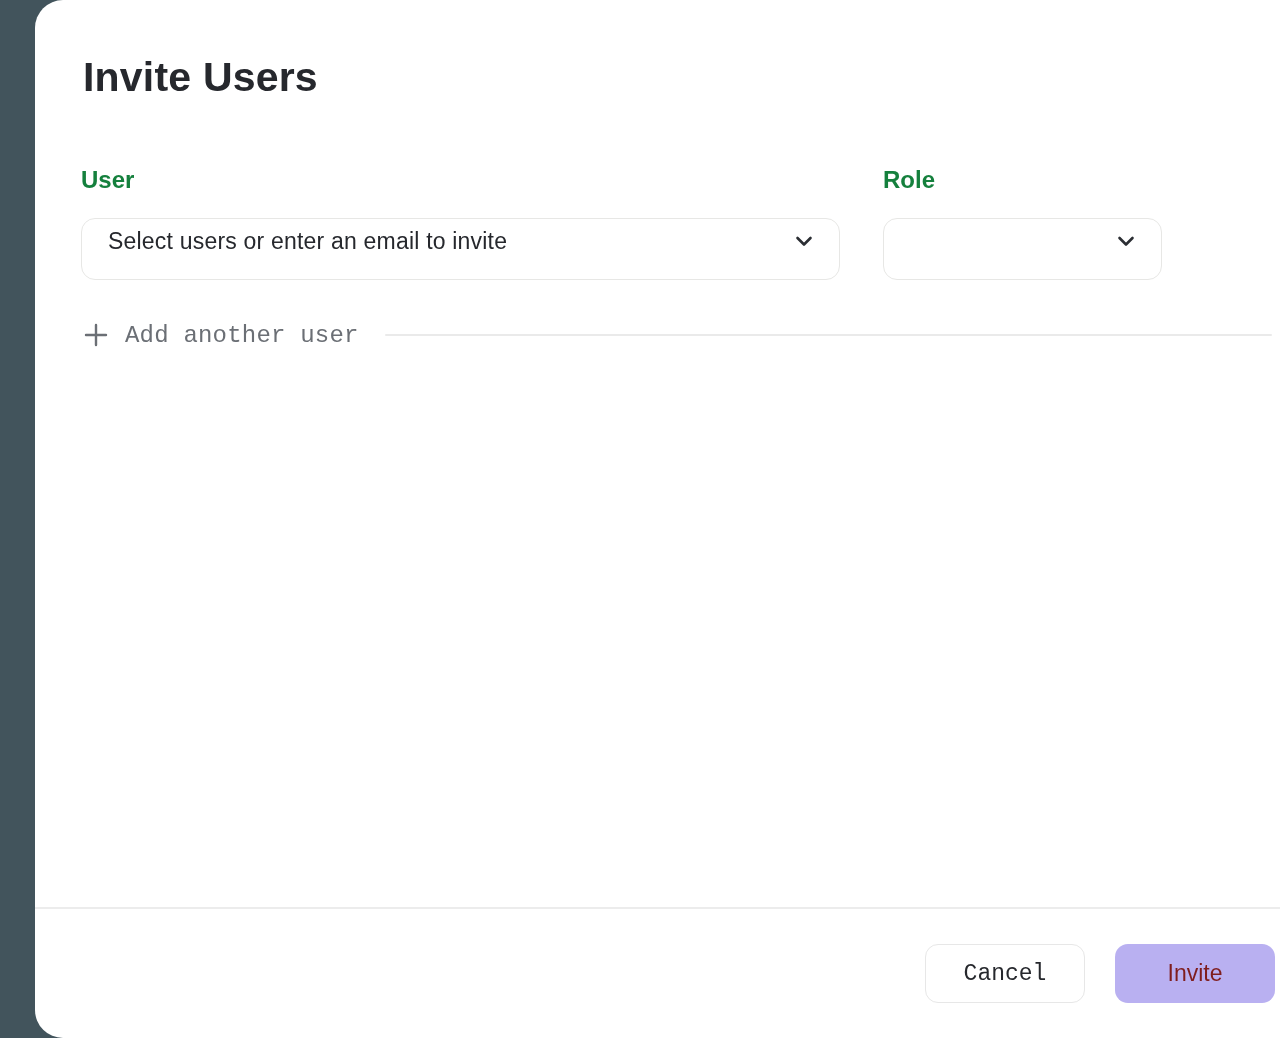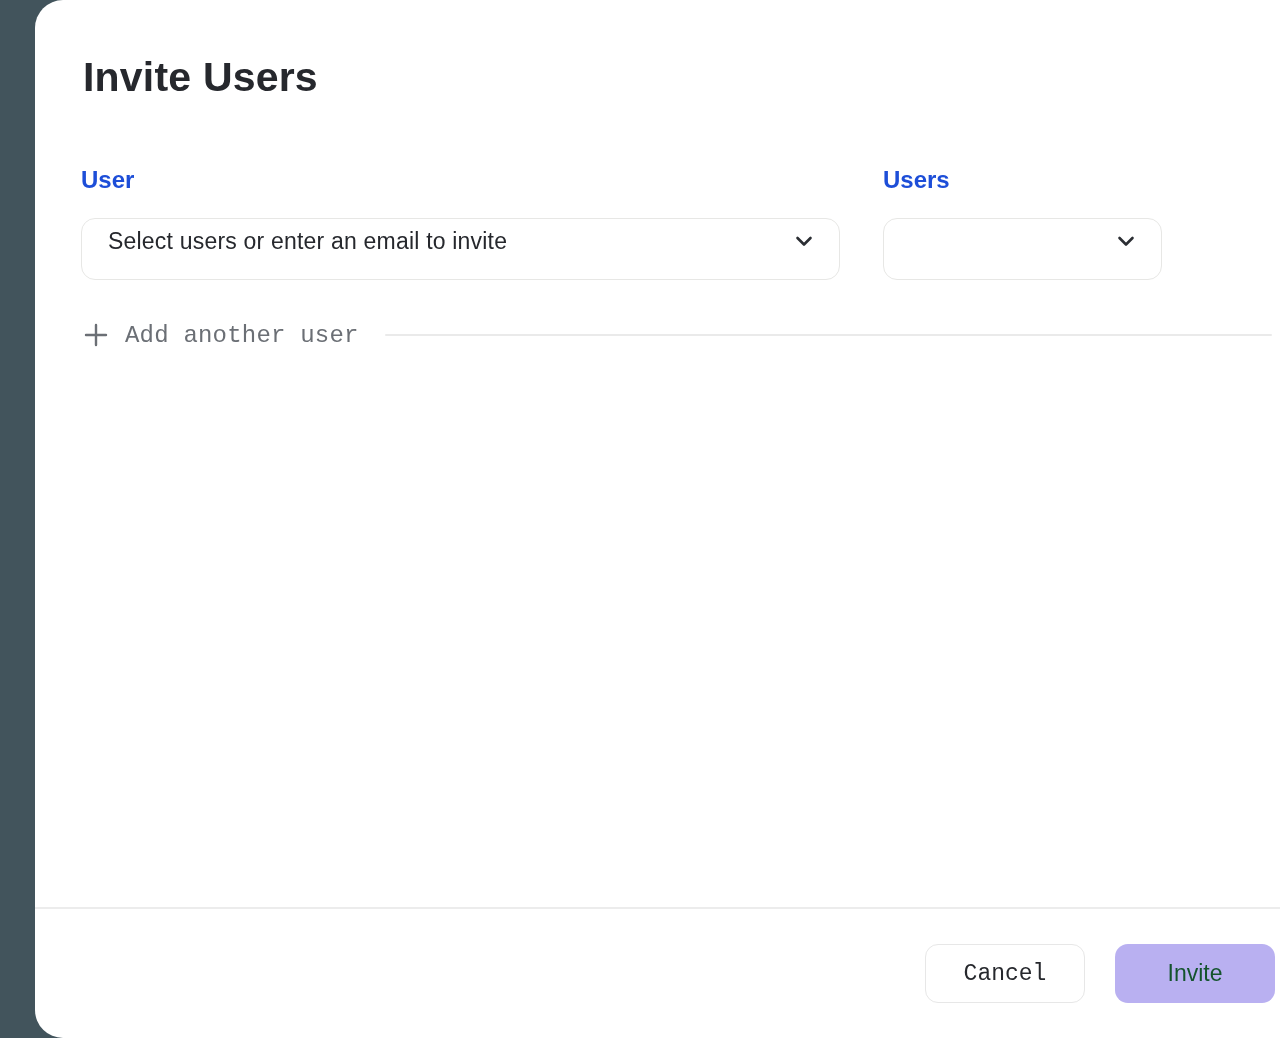--- a/index.html
+++ b/index.html
@@ -26,21 +26,21 @@
     font-size: 41px;
     font-weight: 700;
     letter-spacing: 0.2px;
     color: #26282d;
   }
   .field-label {
     position: absolute;
     top: 166px;
     font-size: 24px;
     font-weight: 700;
-    color: #1d4ed8;
+    color: #15803d;
   }
   .label-user { left: 46px; }
   .label-role { left: 848px; }
   .select-box {
     position: absolute;
     top: 218px;
     height: 62px;
     background: #ffffff;
     border: 1px solid #e7e7e5;
     border-radius: 14px;
@@ -129,21 +129,21 @@
     background: #ffffff;
     border: 1px solid #e7e7e7;
     color: #26282d;
     font-weight: 500;
     font-family: Liberation Mono, monospace;
   }
   .btn-invite {
     left: 1080px;
     background: #b9b0f1;
     border: none;
-    color: #14532d;
+    color: #7f1d1d;
     font-weight: 500;
   }
 </style>
 </head>
 <body>
 
 <div class="modal">
 
   <h1 class="modal-title">Invite Users</h1>
 
@@ -151,21 +151,21 @@
 
   <div class="select-box select-user">
     <span class="select-value">Select users or enter an email to invite</span>
     <span class="chevron">
       <svg width="24" height="24" viewBox="0 0 24 24" fill="none">
         <path d="M5.5 9l6.5 6.5L18.5 9" stroke="#2b2e33" stroke-width="2.6" stroke-linecap="round" stroke-linejoin="round"></path>
       </svg>
     </span>
   </div>
 
-  <div class="field-label label-role">Users</div>
+  <div class="field-label label-role">Role</div>
 
   <div class="select-box select-role">
     <span class="select-value"></span>
     <span class="chevron">
       <svg width="24" height="24" viewBox="0 0 24 24" fill="none">
         <path d="M5.5 9l6.5 6.5L18.5 9" stroke="#2b2e33" stroke-width="2.6" stroke-linecap="round" stroke-linejoin="round"></path>
       </svg>
     </span>
   </div>
 

